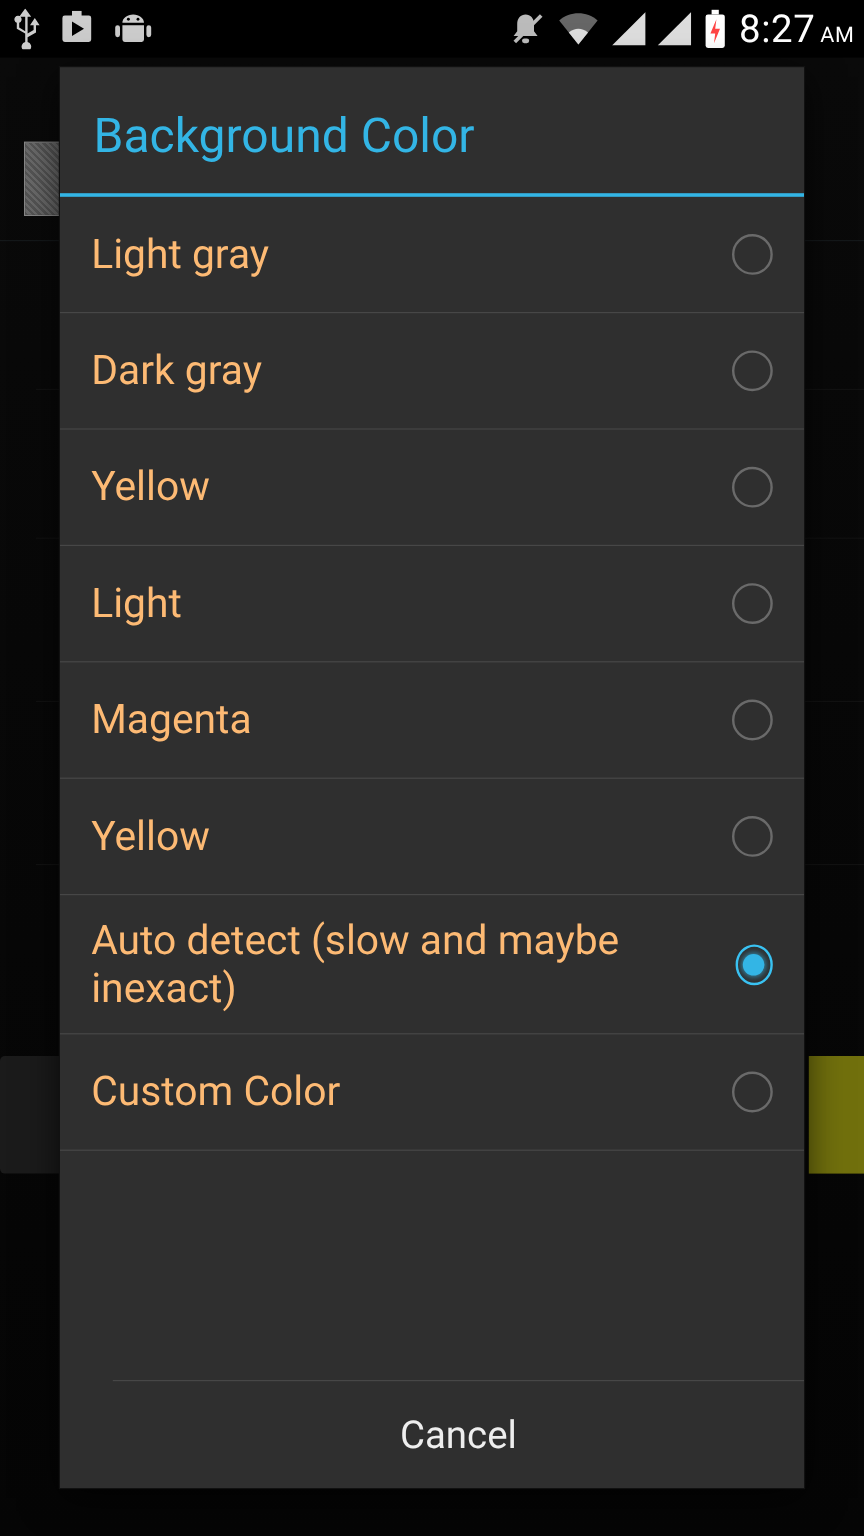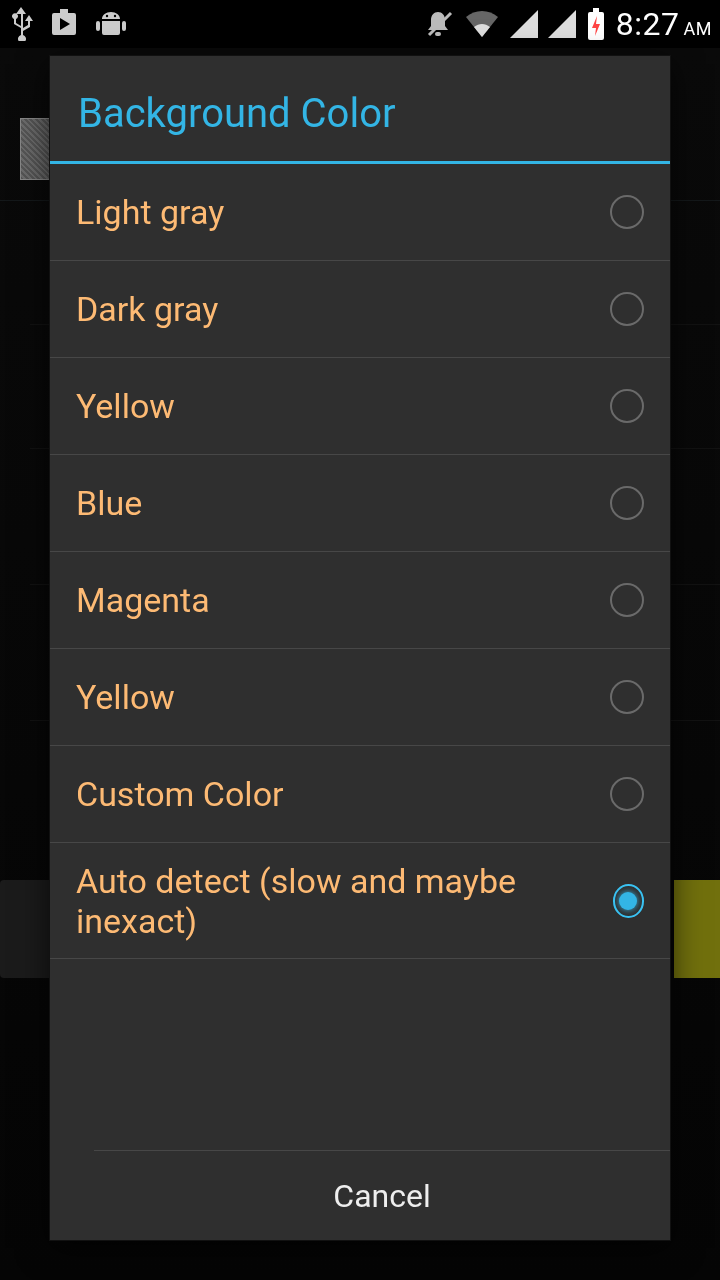--- a/index.html
+++ b/index.html
@@ -136,46 +136,46 @@
             <div class="dot"></div>
           </div>
       </div>
       <div class="opt">
         <div class="opt-label">Yellow</div>
         <div class="radio">
             <div class="dot"></div>
           </div>
       </div>
       <div class="opt">
-        <div class="opt-label">Blue</div>
+        <div class="opt-label">Light</div>
         <div class="radio">
             <div class="dot"></div>
           </div>
       </div>
       <div class="opt">
         <div class="opt-label">Magenta</div>
         <div class="radio">
             <div class="dot"></div>
           </div>
       </div>
       <div class="opt">
         <div class="opt-label">Yellow</div>
         <div class="radio">
             <div class="dot"></div>
           </div>
       </div>
+      <div class="opt" style="min-height:116px">
+        <div class="opt-label">Auto detect (slow and maybe inexact)</div>
+        <div class="radio selected">
+            <div class="dot"></div>
+          </div>
+      </div>
       <div class="opt">
         <div class="opt-label">Custom Color</div>
         <div class="radio">
-            <div class="dot"></div>
-          </div>
-      </div>
-      <div class="opt" style="min-height:116px">
-        <div class="opt-label">Auto detect (slow and maybe inexact)</div>
-        <div class="radio selected">
             <div class="dot"></div>
           </div>
       </div>
 
     </div>
     <div class="dlg-footer">
       <div class="cancel">Cancel</div>
     </div>
   </div>
 

